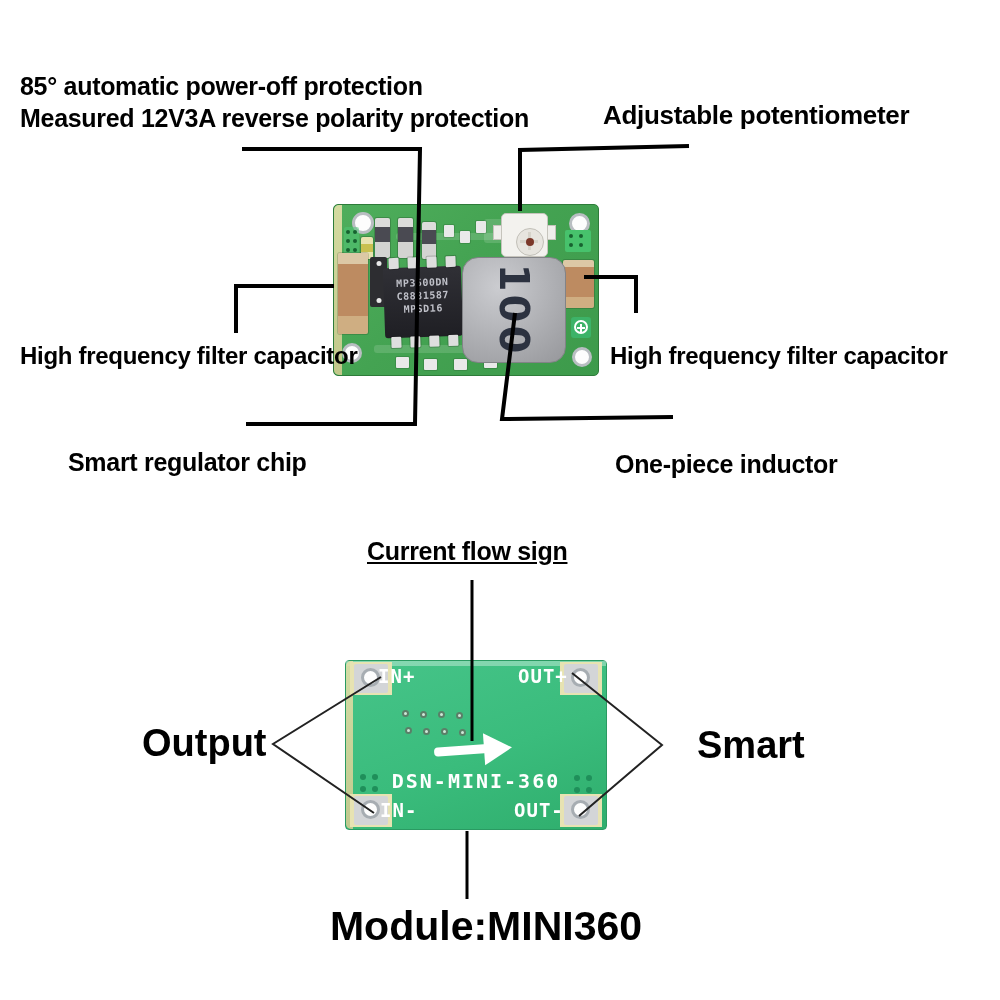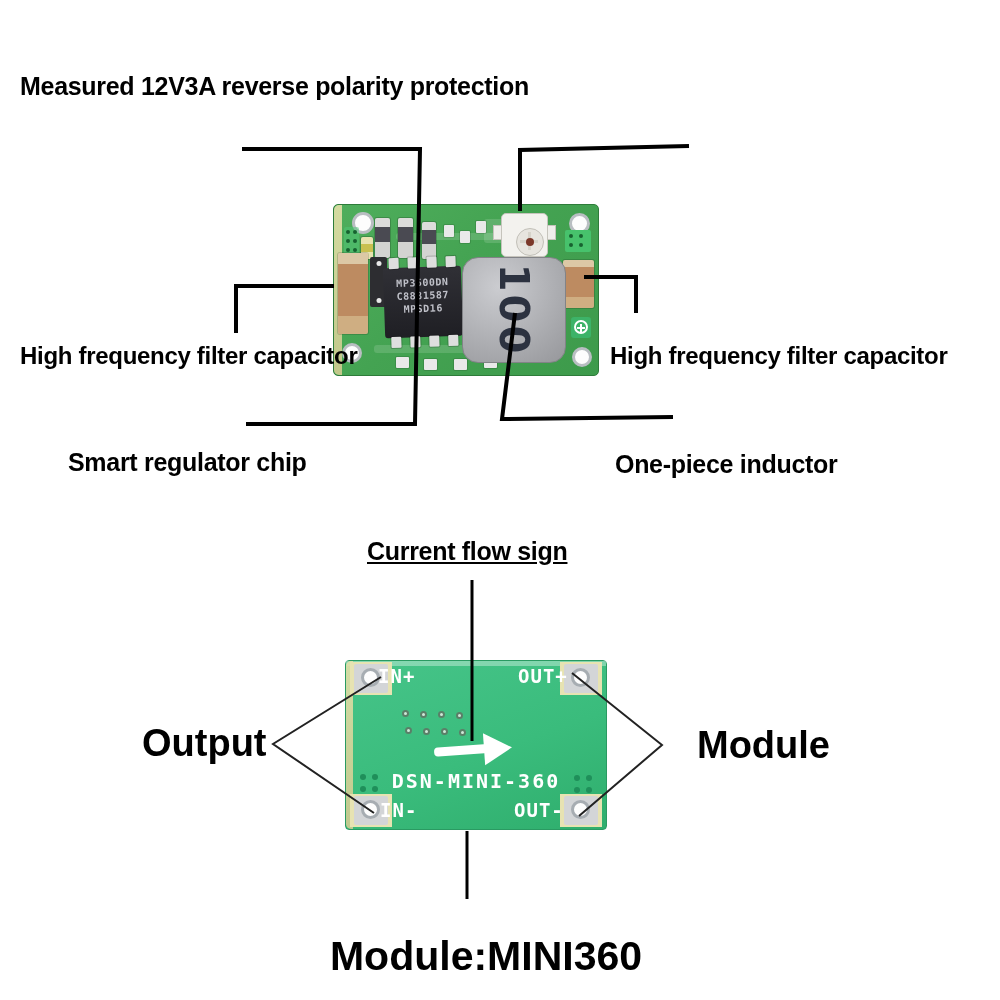--- a/index.html
+++ b/index.html
@@ -69,30 +69,32 @@
   .arrow .shaft{position:absolute;left:0;top:12px;width:54px;height:9px;background:#fff;border-radius:4px;}
   .arrow .head{position:absolute;left:50px;top:1px;width:0;height:0;
     border-left:28px solid #fff;border-top:16px solid transparent;border-bottom:16px solid transparent;}
 </style>
 </head>
 <body>
 
 <div class="canvas">
 
   <div class="label" style="left:20px;top:70px;font-size:25px;line-height:32px;">
+    <div>85° automatic power-off protection</div>
     <div>Measured 12V3A reverse polarity protection</div>
   </div>
+  <div class="label" style="left:603px;top:100px;font-size:26px;">Adjustable potentiometer</div>
   <div class="label" style="left:20px;top:342px;font-size:24px;">High frequency filter capacitor</div>
   <div class="label" style="left:610px;top:342px;font-size:24px;">High frequency filter capacitor</div>
   <div class="label" style="left:615px;top:450px;font-size:25px;">One-piece inductor</div>
   <div class="label" style="left:68px;top:448px;font-size:25px;">Smart regulator chip</div>
   <div class="label" style="left:367px;top:537px;font-size:25px;text-decoration:underline;">Current flow sign</div>
   <div class="label" style="left:142px;top:722px;font-size:38px;letter-spacing:0;">Output</div>
-  <div class="label" style="left:697px;top:724px;font-size:38px;letter-spacing:0;">Module</div>
-  <div class="label" style="left:286px;top:903px;width:400px;text-align:center;font-size:41px;letter-spacing:0;margin-top:30px;">Module:MINI360</div>
+  <div class="label" style="left:697px;top:724px;font-size:38px;letter-spacing:0;">Smart</div>
+  <div class="label" style="left:286px;top:903px;width:400px;text-align:center;font-size:41px;letter-spacing:0;">Module:MINI360</div>
 
   <svg class="lines" width="1000" height="1000" viewBox="0 0 1000 1000">
     <polyline points="242,149 420,149 415,424 246,424" fill="none" stroke="#000" stroke-width="4"></polyline>
     <polyline points="689,146 520,150 520,211" fill="none" stroke="#000" stroke-width="4"></polyline>
     <polyline points="334,286 236,286 236,333" fill="none" stroke="#000" stroke-width="4"></polyline>
     <polyline points="584,277 636,277 636,313" fill="none" stroke="#000" stroke-width="4"></polyline>
     <polyline points="515,313 502,419 673,417" fill="none" stroke="#000" stroke-width="4"></polyline>
     <line x1="472" y1="580" x2="472" y2="741" stroke="#000" stroke-width="3"></line>
     <polyline points="381,677 273,744 374,813" fill="none" stroke="#222" stroke-width="2"></polyline>
     <polyline points="572,673 662,745 579,816" fill="none" stroke="#222" stroke-width="2"></polyline>

